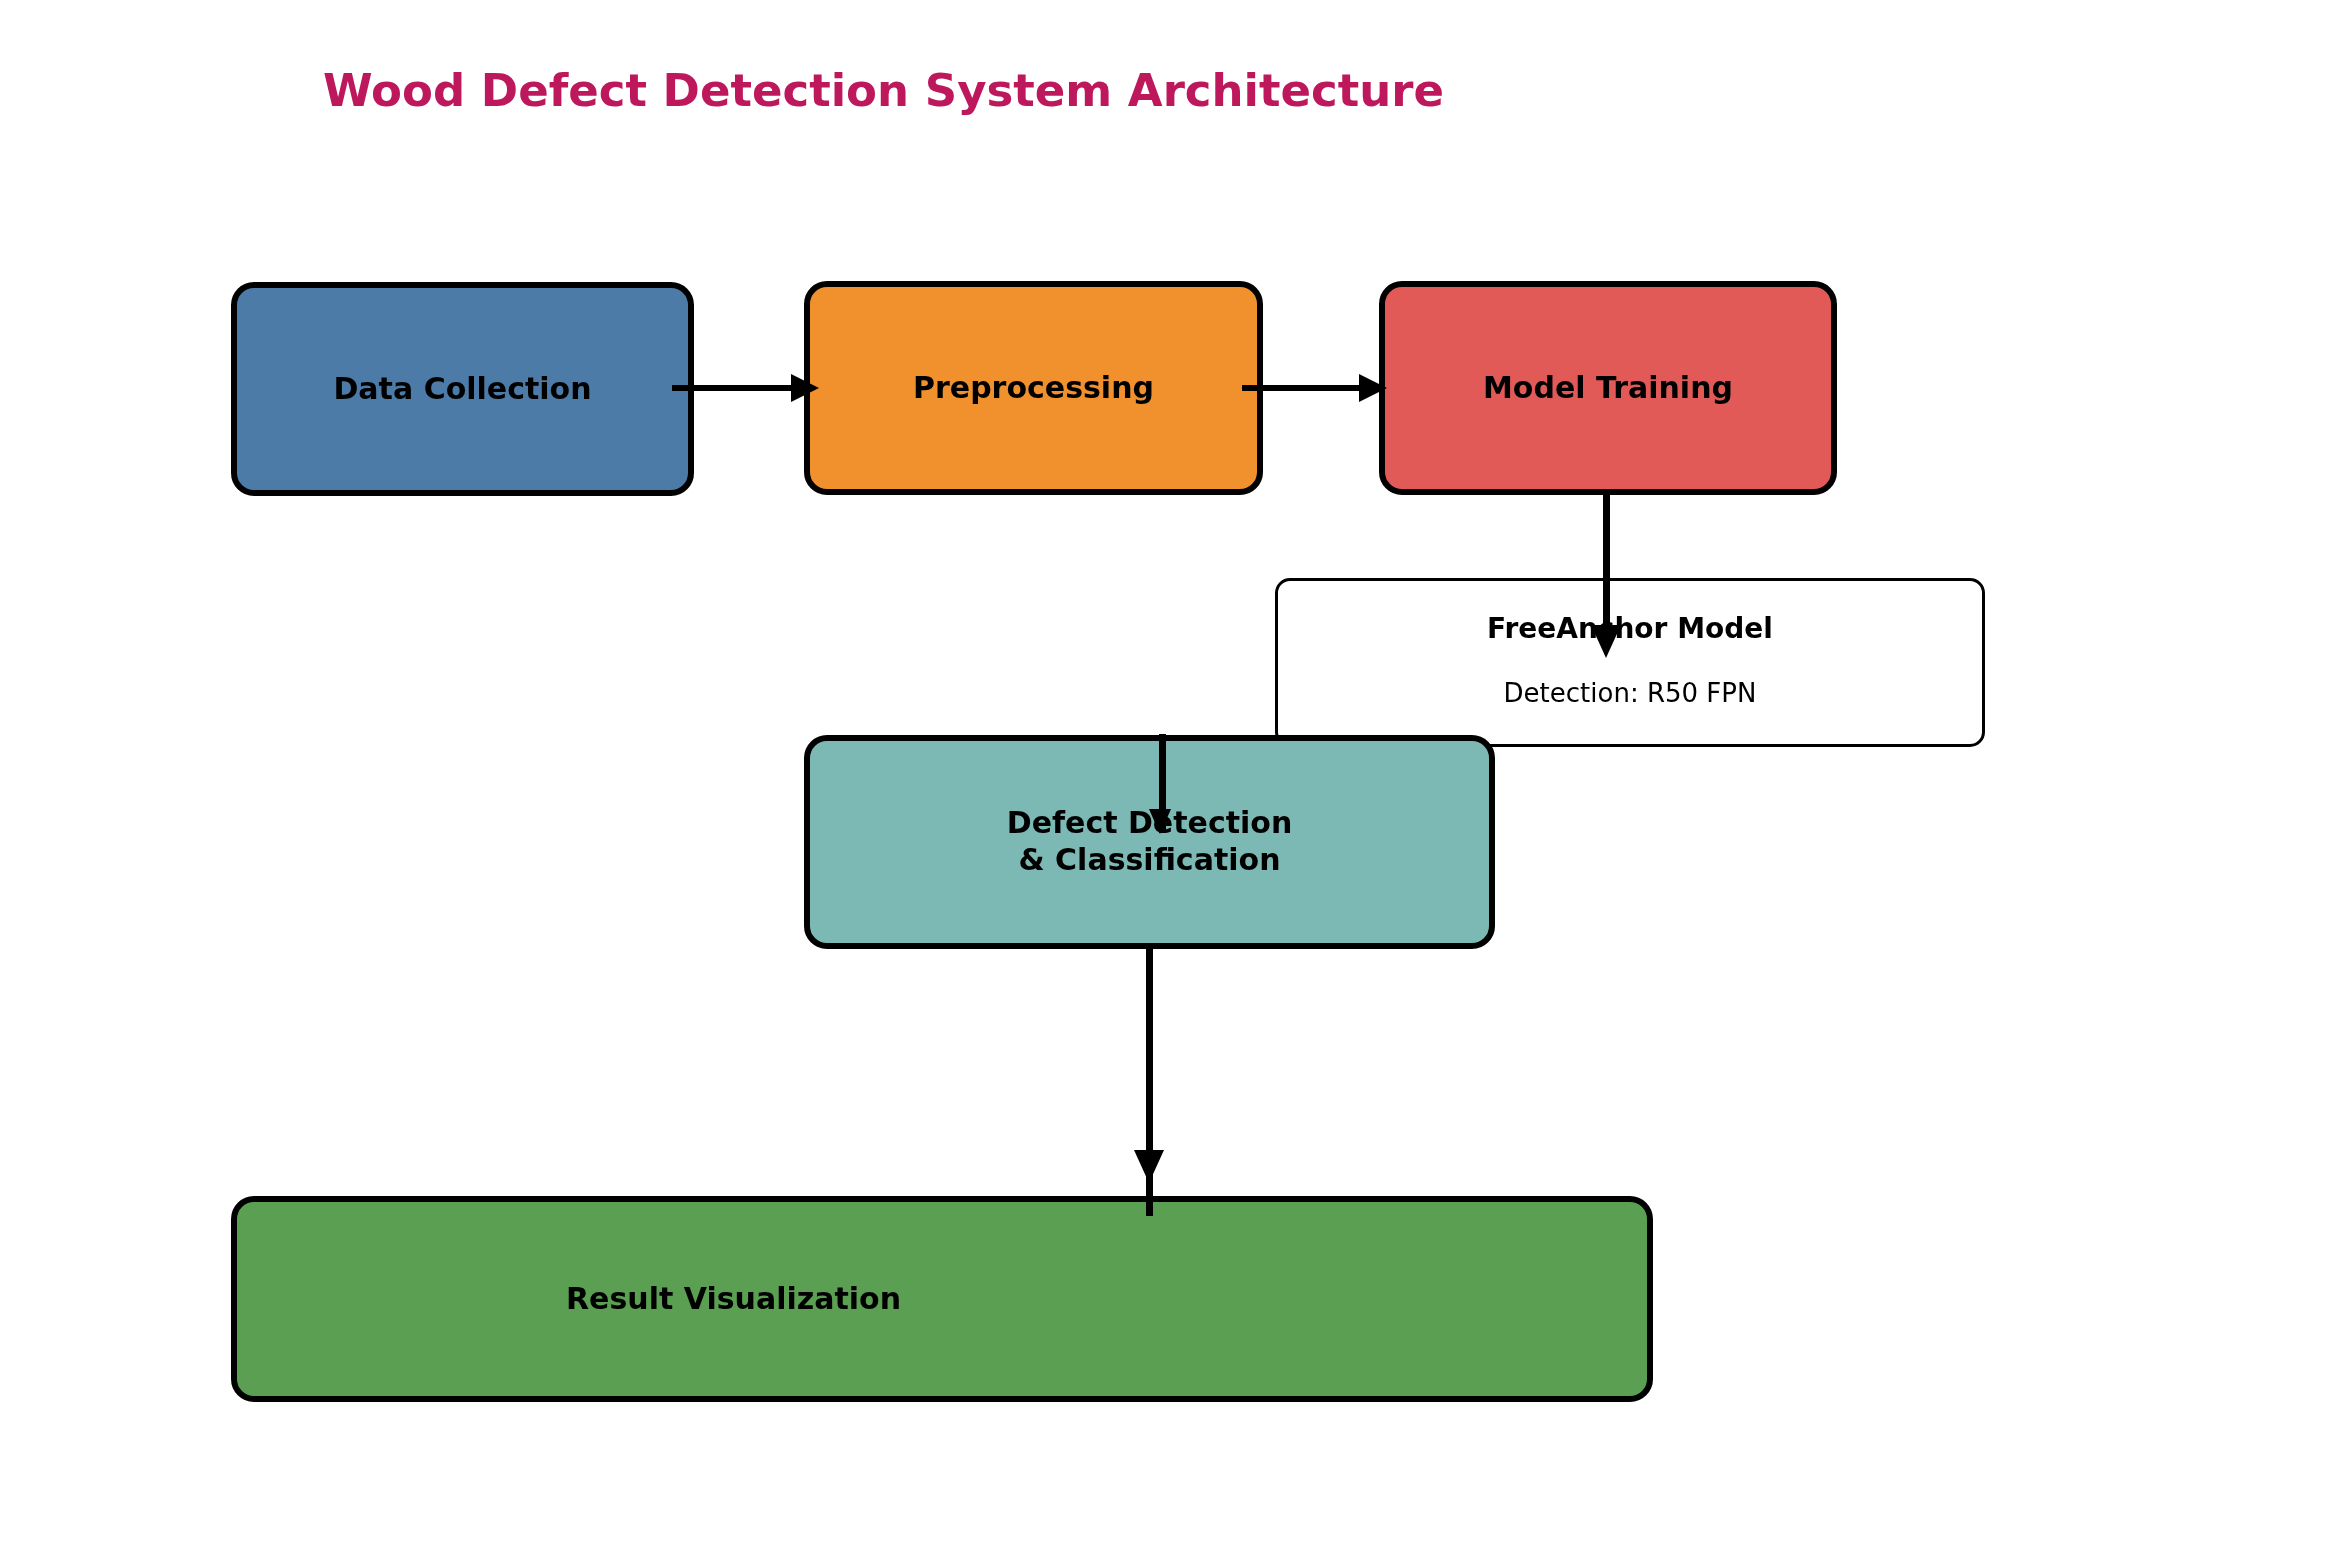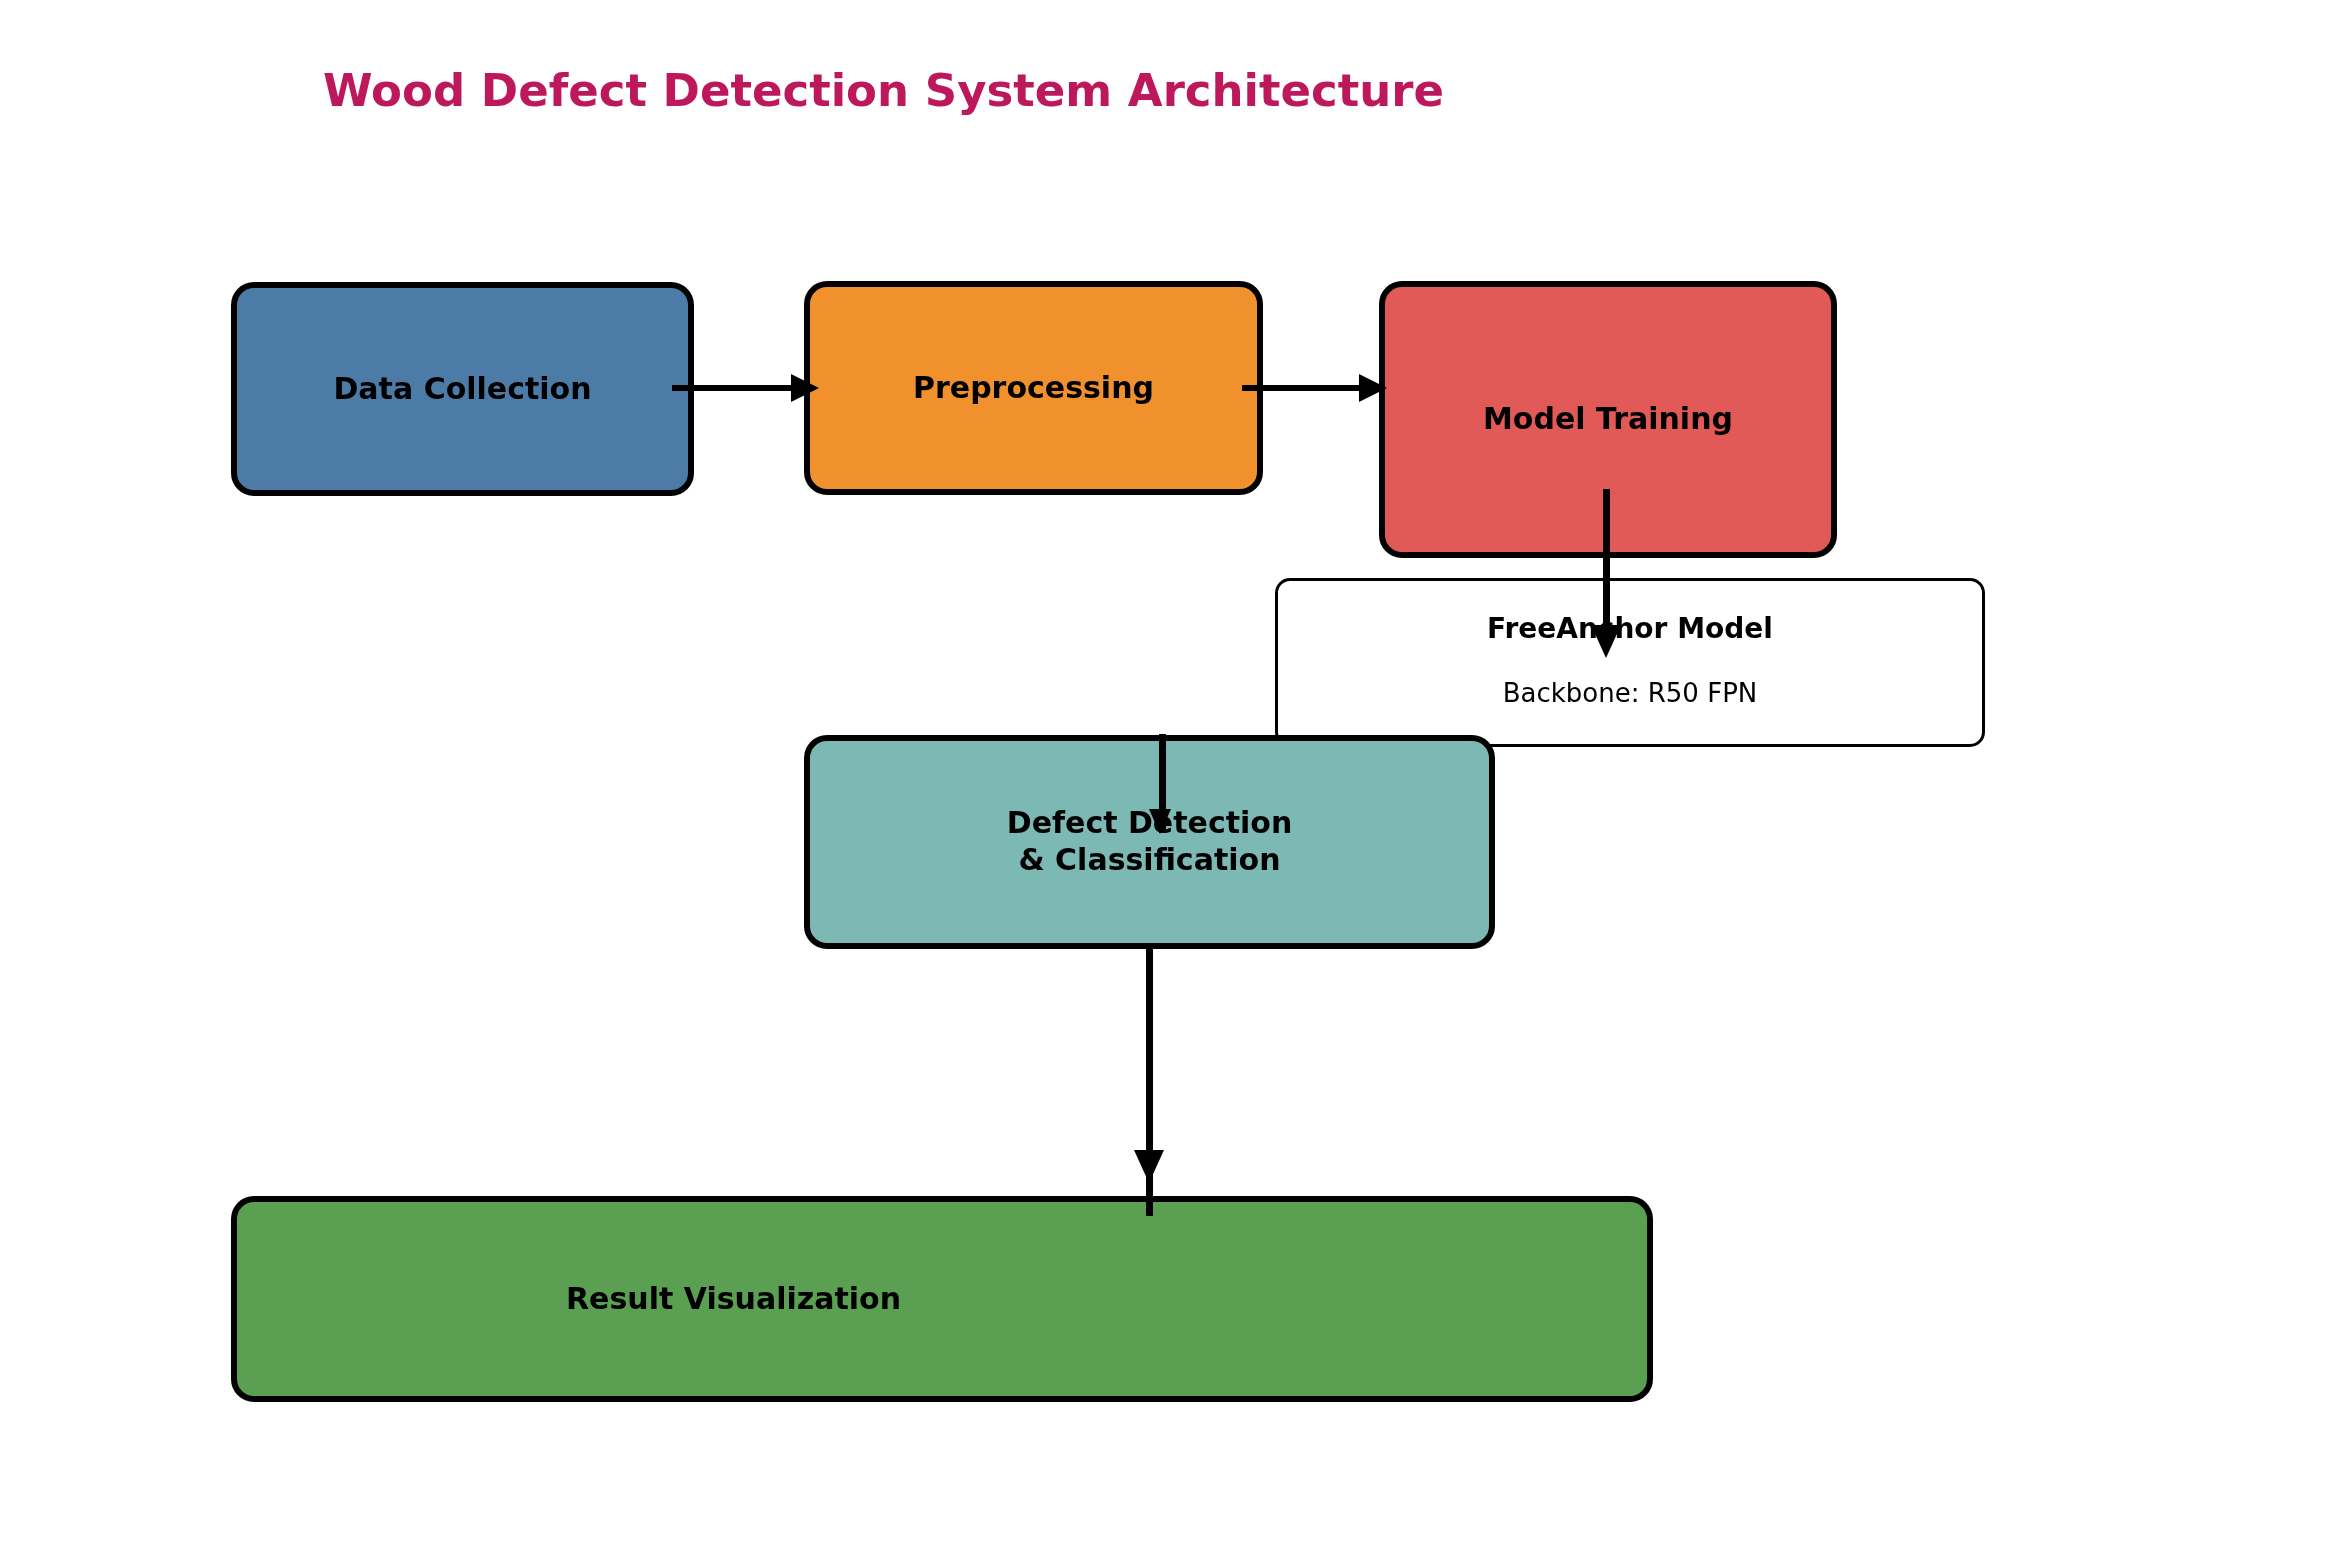--- a/index.html
+++ b/index.html
@@ -57,21 +57,21 @@
   #node-data-collection {
     left: 231px;  top: 282px;  width: 463px;  height: 214px;
     font-size: 30px;
   }
   #node-preprocessing {
     left: 804px;  top: 281px;  width: 459px;  height: 214px;
     font-size: 30px;
     justify-content: center;
   }
   #node-model-training {
-    left: 1379px; top: 281px;  width: 458px;  height: 277px;
+    left: 1379px; top: 281px;  width: 458px;  height: 214px;
     font-size: 30px;
   }
   #node-freeanchor {
     left: 1275px; top: 578px;  width: 710px;  height: 169px;
     border-width: 3.3px;
     border-radius: 15px;
     background: #ffffff !important;
     flex-direction: column;
     justify-content: center;
     z-index: 3;
@@ -156,21 +156,21 @@
   <div class="node" id="node-preprocessing" style="background-color: rgb(240, 145, 45);">
     <span class="label">Preprocessing</span>
   </div>
 
   <div class="node" id="node-model-training" style="background-color: rgb(226, 90, 87);">
     <span class="label">Model Training</span>
   </div>
 
   <div class="node" id="node-freeanchor" style="background-color: rgb(255, 255, 255);">
     <span class="fa-title">FreeAnchor Model</span>
-    <span class="fa-sub">Backbone: R50 FPN</span>
+    <span class="fa-sub">Detection: R50 FPN</span>
   </div>
 
   <div class="node" id="node-defect" style="background-color: rgb(124, 184, 180);">
     <span class="label">Defect Detection
 &amp; Classification</span>
   </div>
 
   <div class="node" id="node-result" style="background-color: rgb(90, 159, 82);">
     <span class="label">Result Visualization</span>
   </div>

